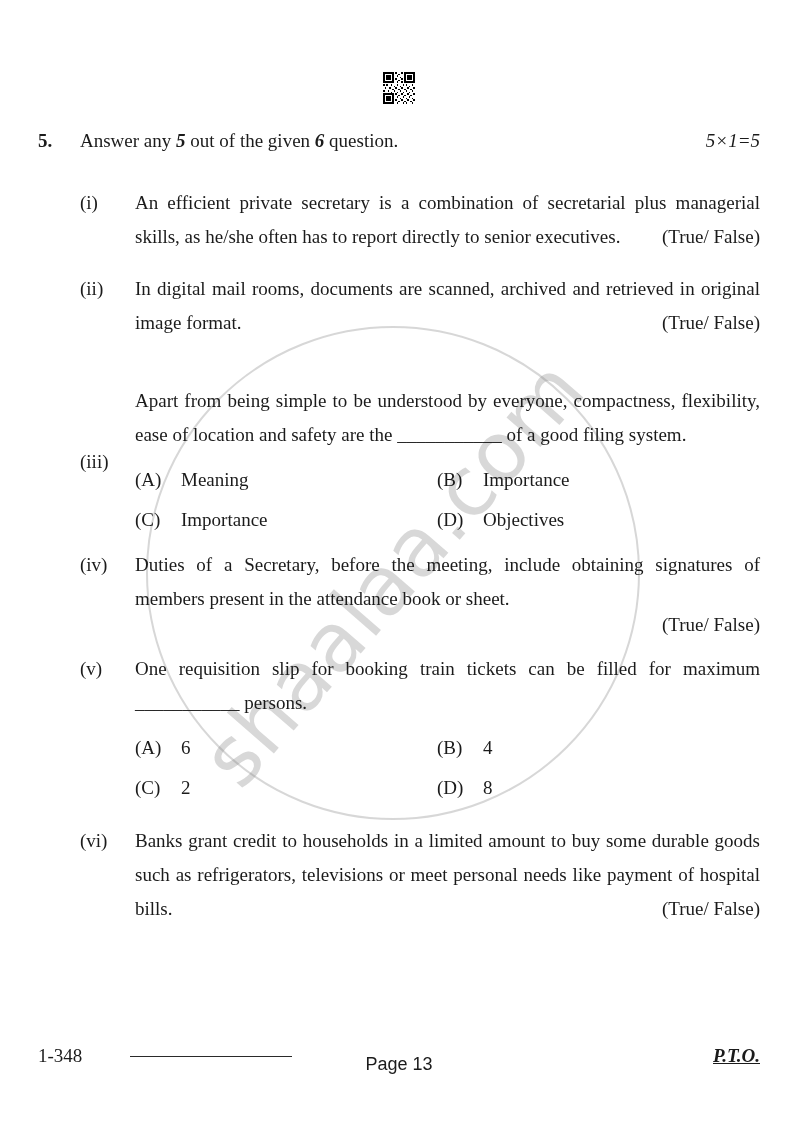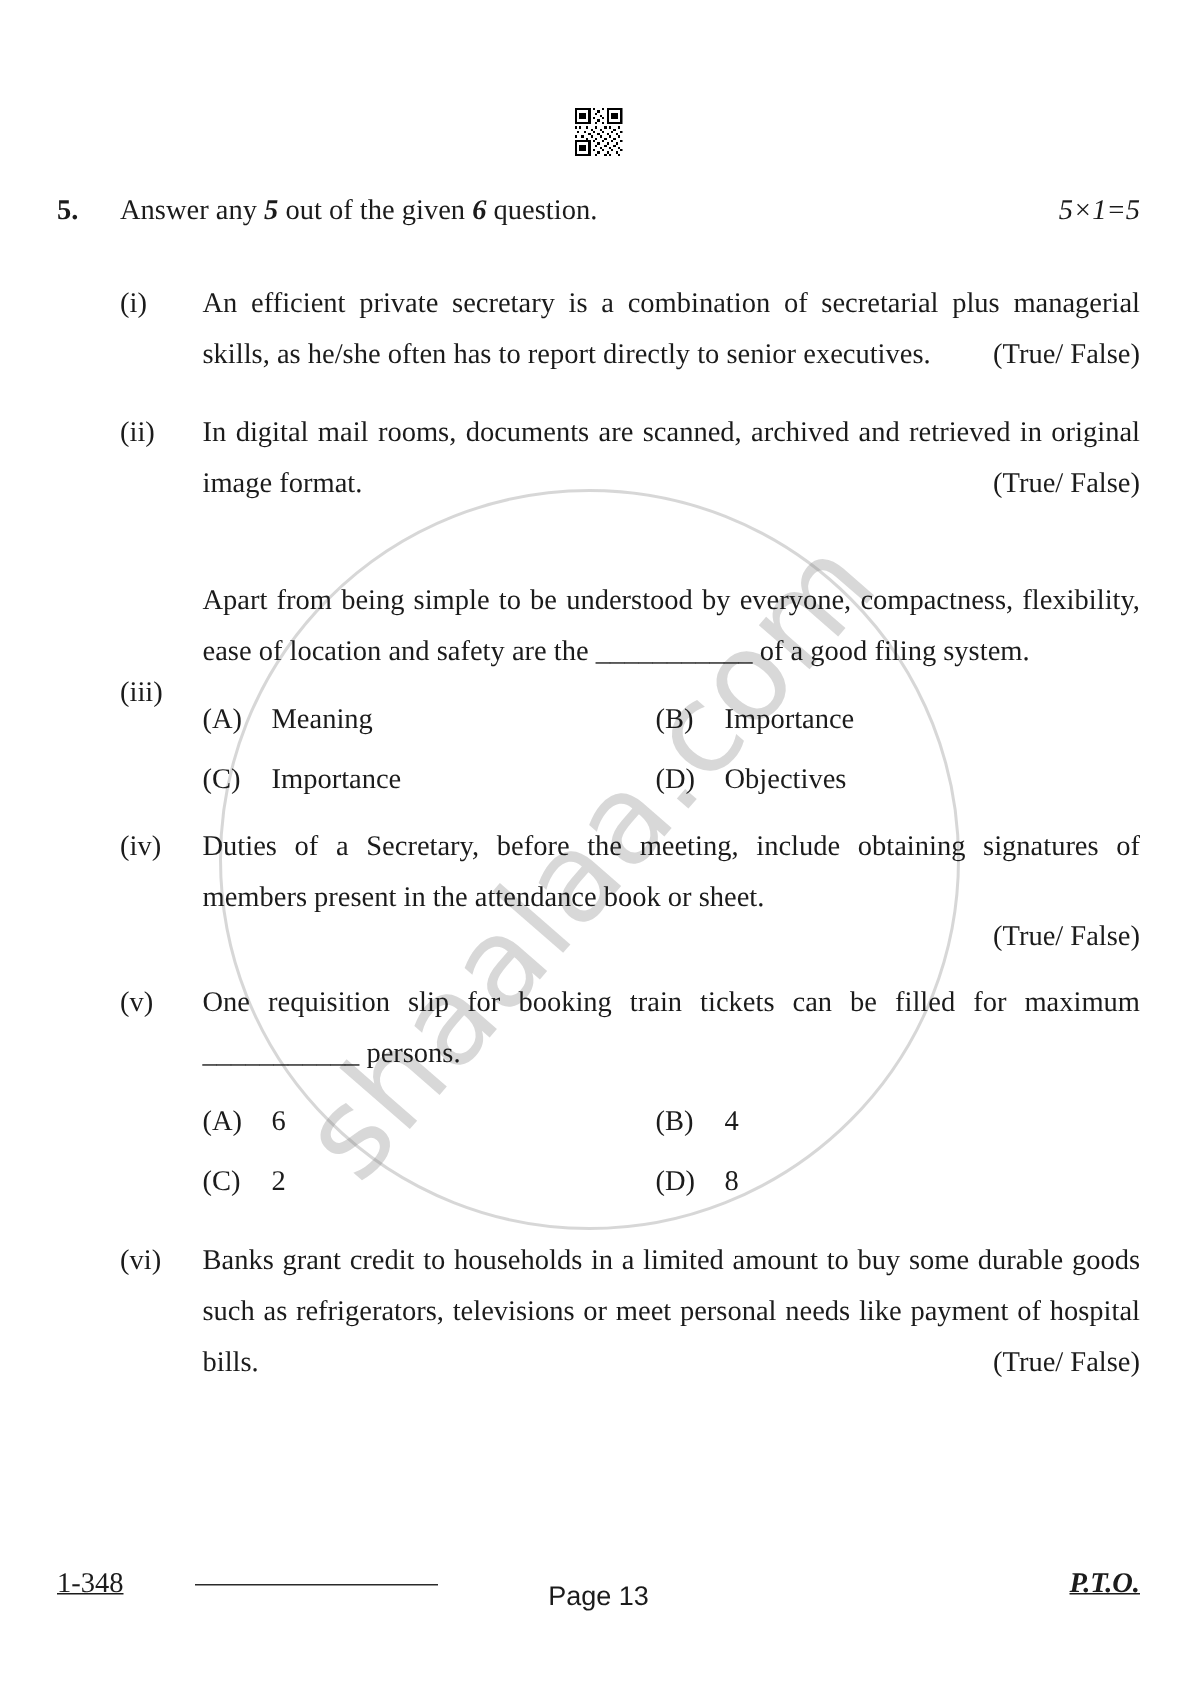--- a/index.html
+++ b/index.html
@@ -49,21 +49,21 @@
   .subq-label { width: 55px; flex: none; line-height: 34px; }
   .subq-body { flex: 1; min-width: 0; }
   .subq-text { text-align: justify; line-height: 34px; }
   .tf { float: right; }
   .tf-line { text-align: right; line-height: 26px; margin-top: -4px; }
 
   .options { display: grid; grid-template-columns: 46px 256px 46px 1fr; margin-top: 8px; line-height: 40px; }
 
   
   .footer { position: absolute; left: 38px; right: 40px; top: 1044px; display: flex; align-items: center; z-index: 1; line-height: 24px; }
-  .footer-code { width: 92px; flex: none; text-decoration: underline; }
+  .footer-code { width: 92px; flex: none; }
   .footer-rule { width: 162px; border-top: 1.5px solid var(--rule, #2a2a2a); flex: none; }
   .footer-page { position: absolute; left: 50%; transform: translateX(-50%); font-family: "Liberation Sans", sans-serif; font-size: 18px; margin-top: 16px; }
   .footer-spacer { flex: 1; }
   .footer-pto { font-weight: bold; font-style: italic; flex: none; text-decoration: underline; }
 
   .bottom-note {
     position: absolute; left: 20px; top: 1091px; z-index: 1;
     font-family: "Liberation Sans", sans-serif; font-size: 19px;
     color: var(--bottom-note, #8a1f1f);
   }

